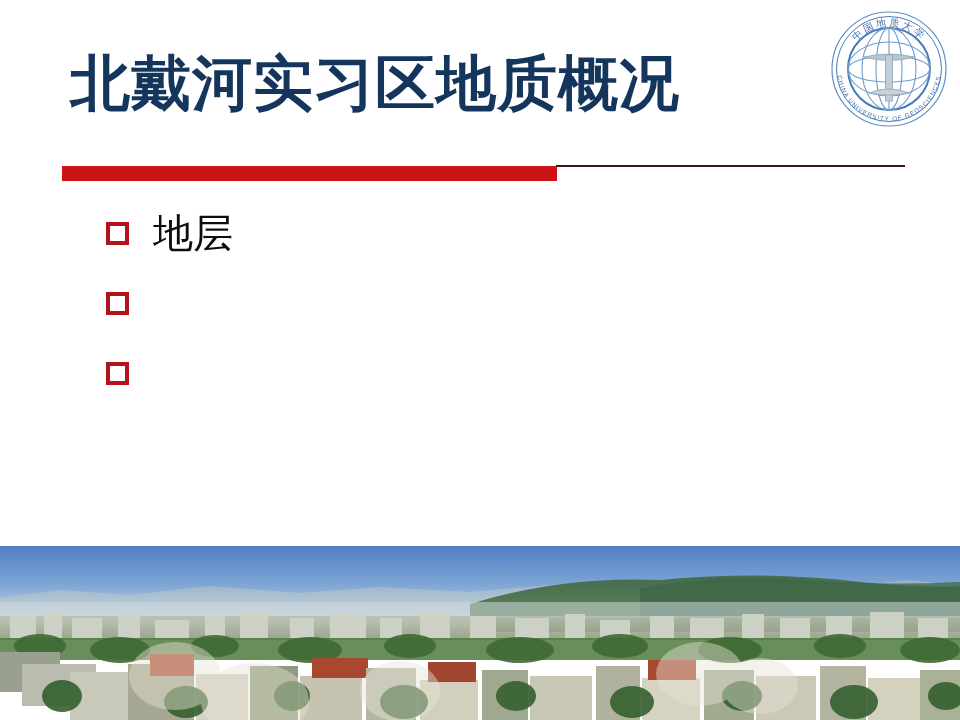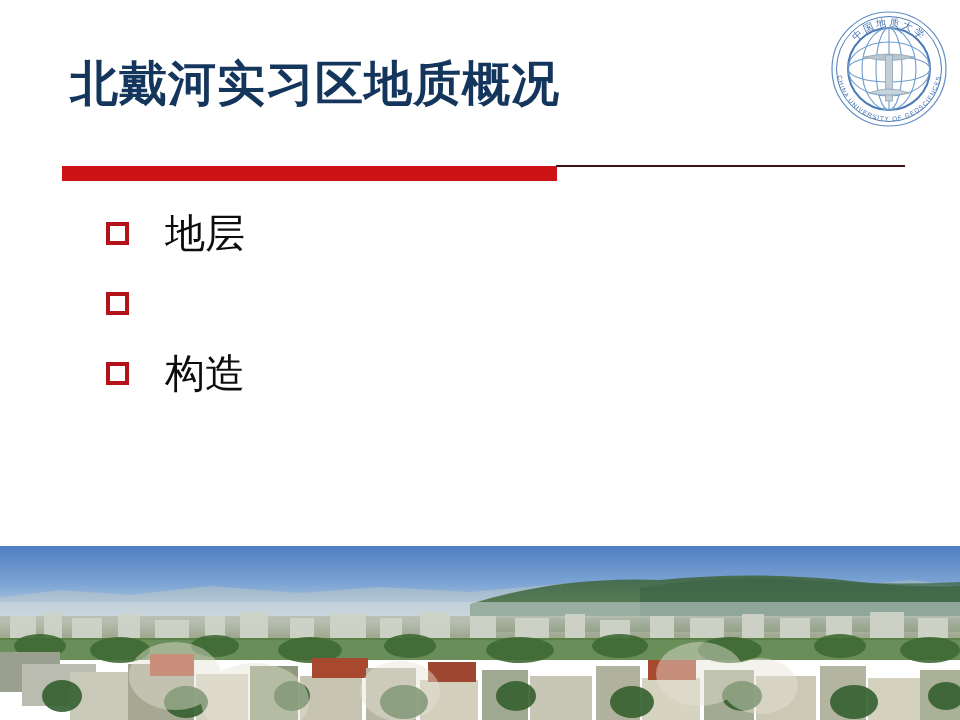--- a/index.html
+++ b/index.html
@@ -30,21 +30,21 @@
     width: 122px;
     height: 122px;
   }
   .logo svg { display: block; width: 100%; height: 100%; }
 
   
   .slide-title {
     position: absolute;
     left: 70px;
     top: 52px;
-    font-size: 48px;
+    font-size: 60px;
     line-height: 64px;
     font-weight: bold;
     color: #15365c;
     letter-spacing: 1px;
     white-space: nowrap;
   }
 
   
   .divider-wrap {
     position: absolute;
@@ -84,21 +84,21 @@
   }
   .bullet-marker {
     width: 23px;
     height: 23px;
     box-sizing: border-box;
     border: 4px solid #b3121a;
     background: #ffffff;
     flex: 0 0 auto;
   }
   .bullet-label {
-    margin-left: 36px;
+    margin-left: 24px;
     font-size: 40px;
     line-height: 44px;
     color: #0d0d0d;
     font-weight: normal;
     white-space: nowrap;
   }
 
   
   .photo {
     position: absolute;
@@ -160,21 +160,20 @@
       <span class="bullet-marker"></span>
       <span class="bullet-label">地层</span>
     </div>
 
     <div class="bullet-row">
       <span class="bullet-marker"></span>
     </div>
 
     <div class="bullet-row">
       <span class="bullet-marker"></span>
-      <span class="bullet-label">构造</span>
     </div>
 
   </div>
 
   <div class="photo">
     <svg viewBox="0 0 960 174" preserveAspectRatio="none" xmlns="http://www.w3.org/2000/svg">
       <defs>
         <linearGradient id="sky" x1="0" y1="0" x2="0" y2="1">
           <stop offset="0%" stop-color="#4f7fc2"></stop>
           <stop offset="55%" stop-color="#7ea5d4"></stop>

